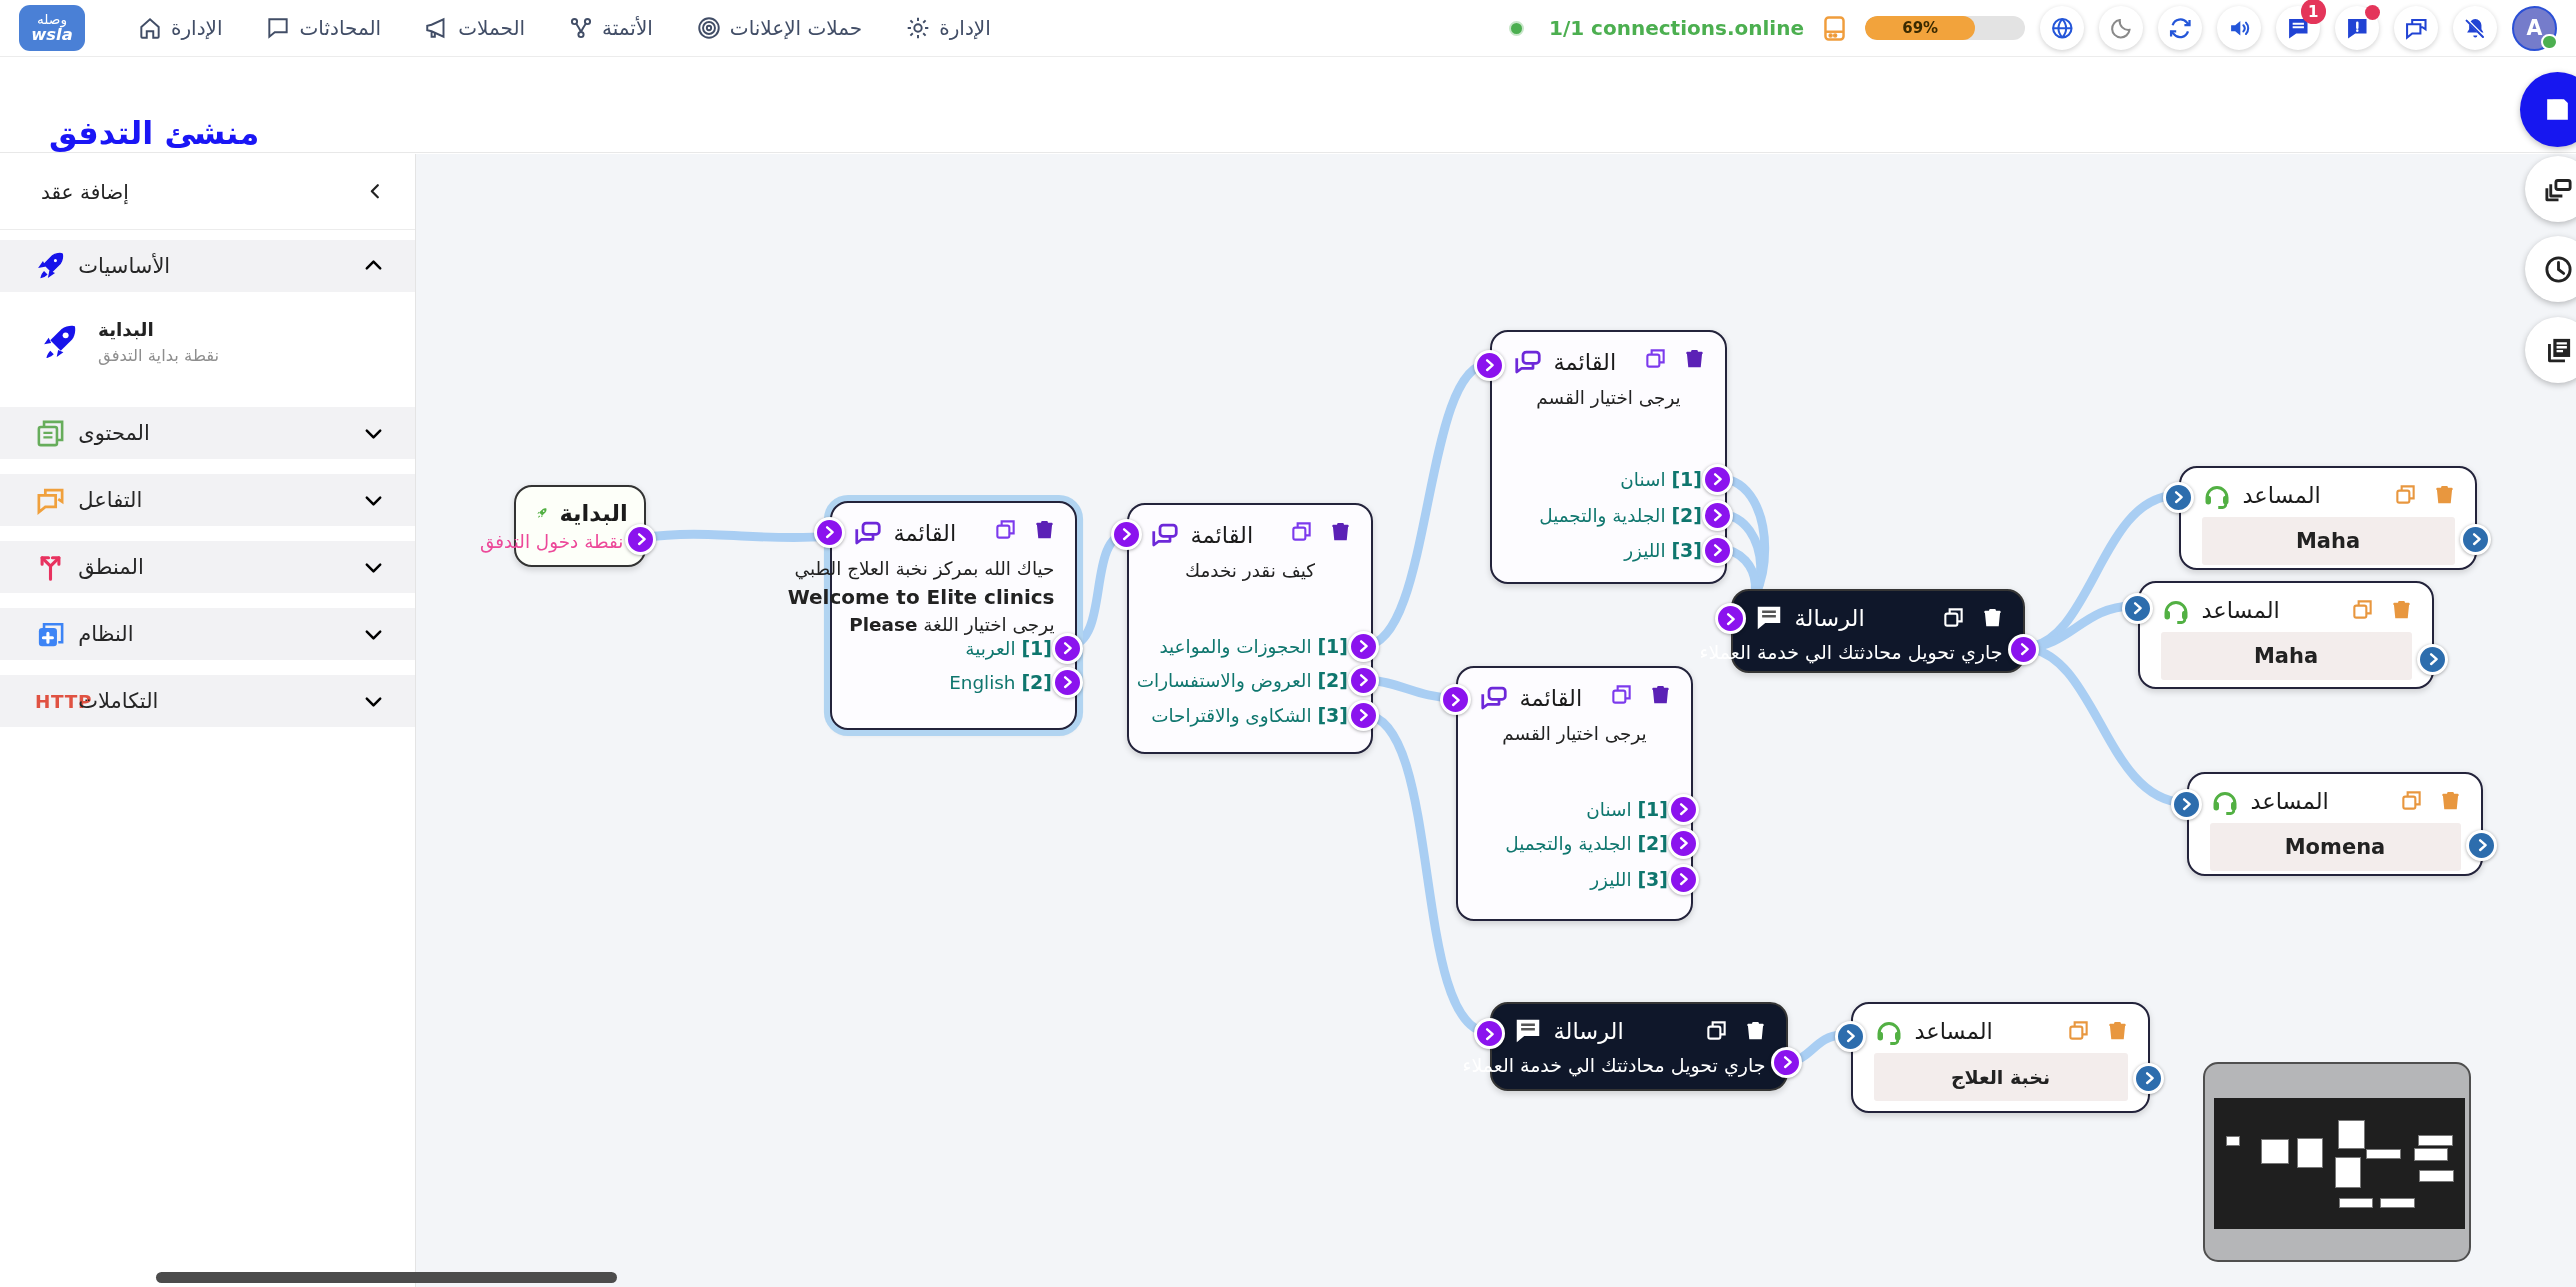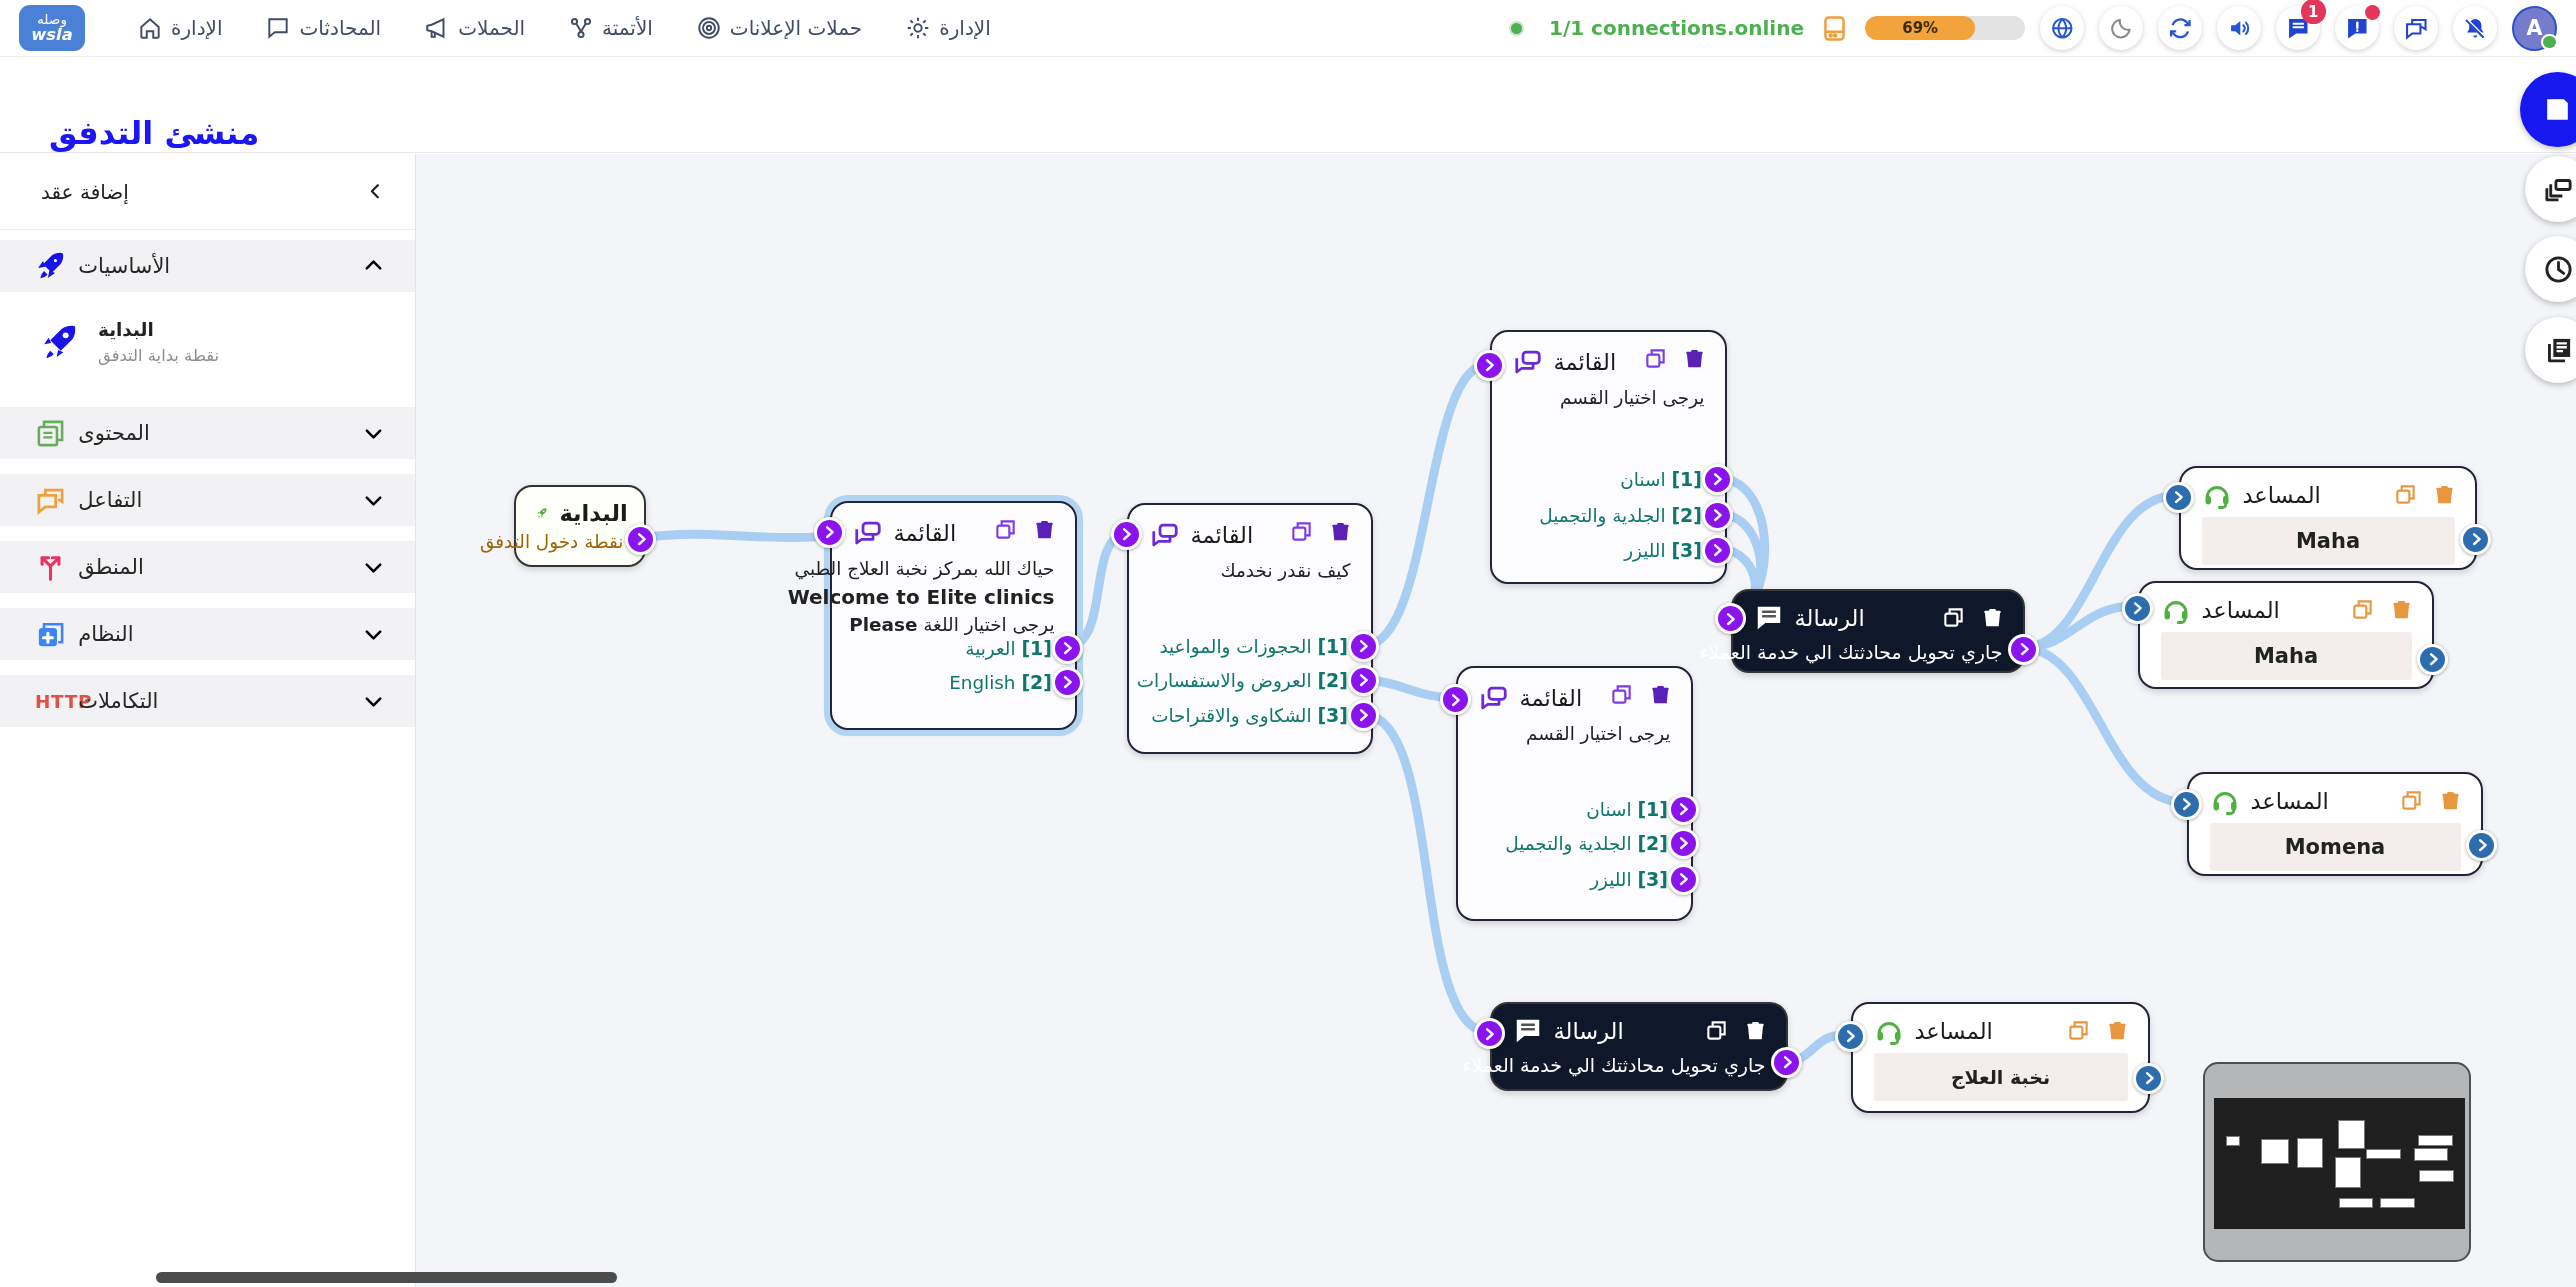--- a/index.html
+++ b/index.html
@@ -51,32 +51,32 @@
   .edges{position:absolute;left:0;top:0;pointer-events:none}
   .edges path{fill:none;stroke:#a9cef3;stroke-width:13;stroke-linecap:round}
 
   .node{position:absolute;background:#fdfcff;border:2.7px solid #23233b;border-radius:18px;box-shadow:0 2.7px 6.8px rgba(0,0,0,.15)}
   .node.selected{box-shadow:0 0 0 6.1px #b1d4f1,0 2.7px 6.8px rgba(0,0,0,.15)}
   .node-head{display:flex;align-items:center;gap:11px;padding:15px 18px 4.1px 20.5px}
   .node-head svg{width:30px;height:30px}
   .node-title{font-size:22.5px;color:#1b1b1b}
   .actions{position:absolute;top:15px;right:19px;display:flex;gap:16.4px}
   .actions svg{width:23px;height:23px;cursor:pointer}
-  .node-body{padding:4.1px 20.5px;font-size:18.4px;color:#222;direction:rtl;text-align:right;line-height:1.45}
+  .node-body{padding:4.1px 20.5px;font-size:18.4px;color:#222;direction:rtl;text-align:center;line-height:1.45}
   .node-body .b{font-weight:bold;font-size:20px}
   .opt{position:absolute;left:18px;right:23px;height:35px;line-height:35px;direction:rtl;text-align:right;font-size:18.4px;color:#0f766e;white-space:nowrap}
   .opt b{font-size:19px}
 
   .handle{position:absolute;width:31px;height:31px;border-radius:50%;background:#8b13ee;border:3.4px solid #fff;box-shadow:0 0.7px 3.4px rgba(0,0,0,.35);display:flex;align-items:center;justify-content:center;color:#fff;cursor:crosshair;z-index:5}
   .handle svg{width:16.4px;height:16.4px}
   .handle.blue{background:#2d6dad}
 
   .node.start{background:#fdfff9;border-color:#333}
   .node.start .node-title{font-weight:bold}
-  .start-sub{padding:1.4px 20.5px;font-size:18.4px;color:#a16207;direction:rtl;text-align:left;white-space:nowrap}
+  .start-sub{padding:1.4px 20.5px;font-size:18.4px;color:#ec4899;direction:rtl;text-align:left;white-space:nowrap}
 
   .node.message{background:#0f172a;border-color:#353535;color:#fff}
   .node.message .node-title{color:#fff}
   .node.message .node-body{color:#fff;white-space:nowrap;font-size:19px}
 
   .pill{margin:6.8px 20.5px 0;height:48px;background:#f3edec;border-radius:3px;display:flex;align-items:center;justify-content:center;font-size:21px;font-weight:bold;color:#222}
 
   
   .minimap{position:absolute;background:#b5b6b8;border:2px solid #4f4f4f;border-radius:15px;cursor:pointer}
   .mm-view{position:absolute;left:9px;top:34px;width:251px;height:131px;background:#1f1f1f}

